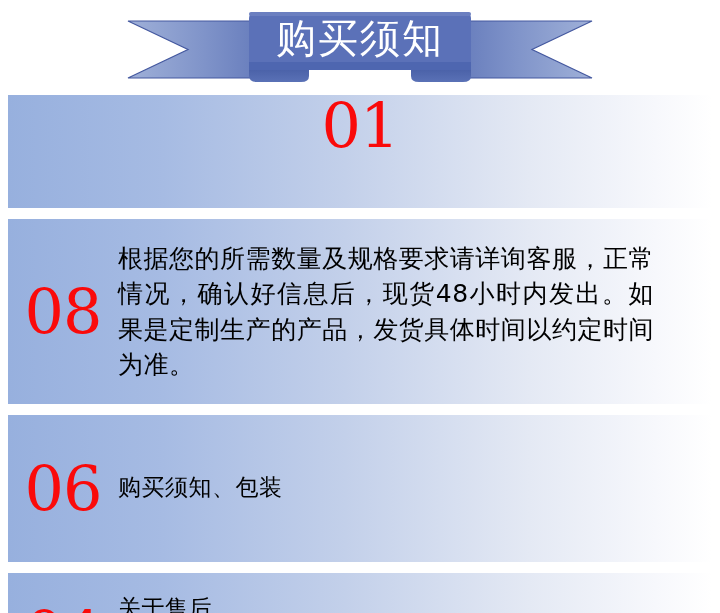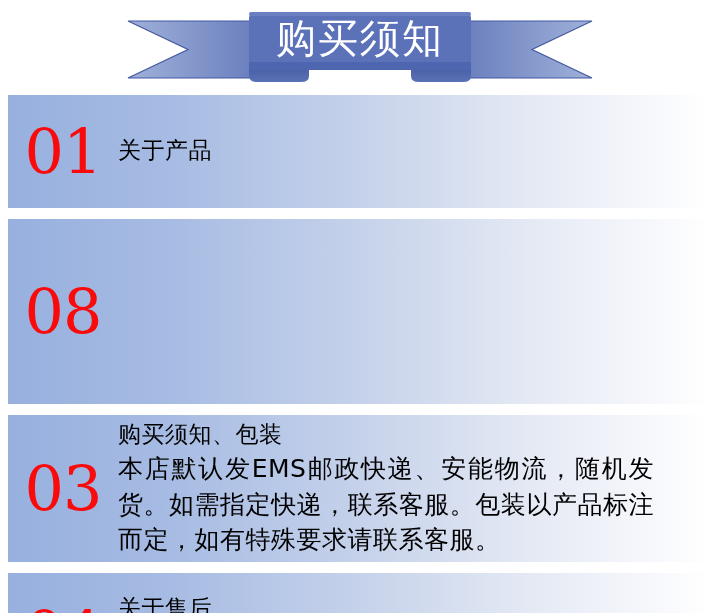--- a/index.html
+++ b/index.html
@@ -60,21 +60,21 @@
   }
   .section {
     position: relative;
     margin: 0 8px 11px 8px;
     background: linear-gradient(to right, #97b0de 0%, #a6bbe3 22%, #c3d0ea 48%, #e4e9f4 74%, #f7f8fc 92%, #ffffff 100%);
     display: flex;
     align-items: center;
     box-sizing: border-box;
     overflow: hidden;
   }
-  .sec-1 { height: 113px; }
+  .sec-1 { height: 113px; flex-direction: column; }
   .sec-2 { height: 185px; }
   .sec-3 { height: 147px; }
   .sec-4 { height: 60px; align-items: flex-start; }
 
   .sec-num {
     flex: 0 0 110px;
     width: 110px;
     text-align: center;
     color: #fa0a0a;
     font-family: "DejaVu Serif", "Liberation Serif", serif;
@@ -166,28 +166,28 @@
     <div class="section sec-1">
       <div class="sec-num">01</div>
       <div class="sec-body">
         <span class="sec-heading">关于产品</span>
       </div>
     </div>
 
     <div class="section sec-2">
       <div class="sec-num">08</div>
       <div class="sec-body">
+        <span class="sec-text">根据您的所需数量及规格要求请详询客服，正常情况，确认好信息后，现货48小时内发出。如果是定制生产的产品，发货具体时间以约定时间为准。</span>
       </div>
     </div>
 
     <div class="section sec-3">
-      <div class="sec-num">03</div>
+      <div class="sec-num">06</div>
       <div class="sec-body">
         <span class="sec-heading">购买须知、包装</span>
-        <span class="sec-text">本店默认发EMS邮政快递、安能物流，随机发货。如需指定快递，联系客服。包装以产品标注而定，如有特殊要求请联系客服。</span>
       </div>
     </div>
 
     <div class="section sec-4">
       <div class="sec-num">04</div>
       <div class="sec-body">
         <span class="sec-heading">关于售后</span>
         <span class="sec-text"></span>
       </div>
     </div>

